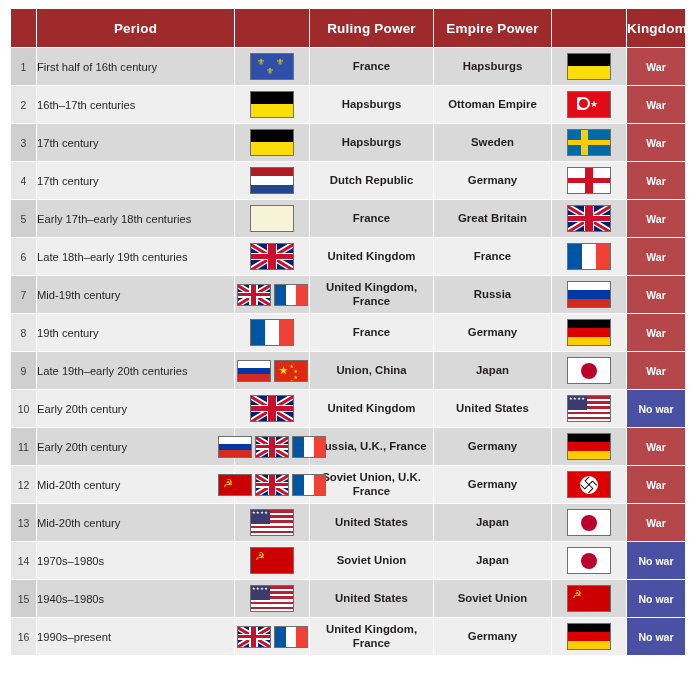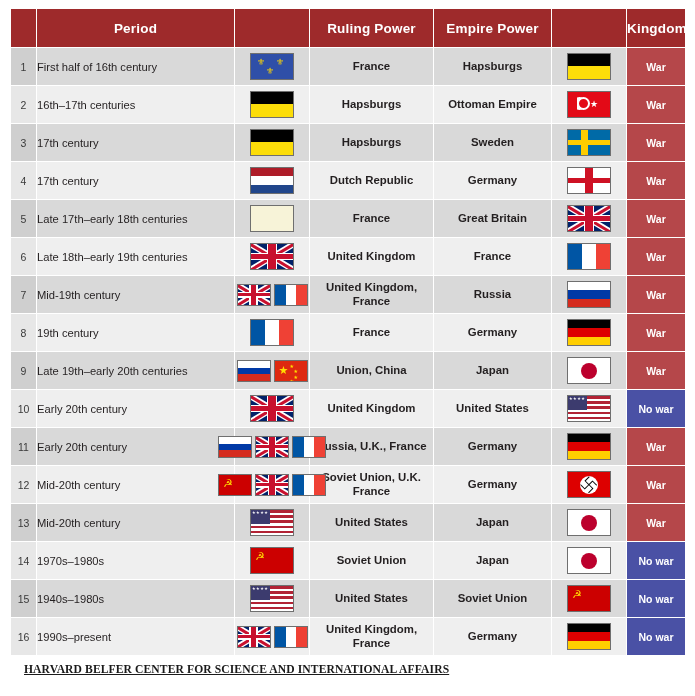--- a/index.html
+++ b/index.html
@@ -317,21 +317,21 @@
           <td class="power">Germany</td>
           <td>
             <span class="flagwrap">
               <span class="flag f-england"></span>
             </span>
           </td>
           <td class="result war">War</td>
         </tr>
         <tr class="odd">
           <td class="num">5</td>
-          <td class="period">Late 17th–early 18th centuries</td>
+          <td class="period">Early 17th–early 18th centuries</td>
           <td>
             <span class="flagwrap">
               <span class="flag f-bourbon"></span>
             </span>
           </td>
           <td class="power">France</td>
           <td class="power">Great Britain</td>
           <td>
             <span class="flagwrap">
               <span class="flag f-uk">
@@ -613,14 +613,13 @@
           <td>
             <span class="flagwrap">
               <span class="flag f-germany"></span>
             </span>
           </td>
           <td class="result nowar">No war</td>
         </tr>
       </tbody>
   </table>
 
-  <div class="footer">HARVARD BELFER CENTER FOR SCIENCE AND INTERNATIONAL AFFAIRS</div>
 </div>
 
 </body></html>

